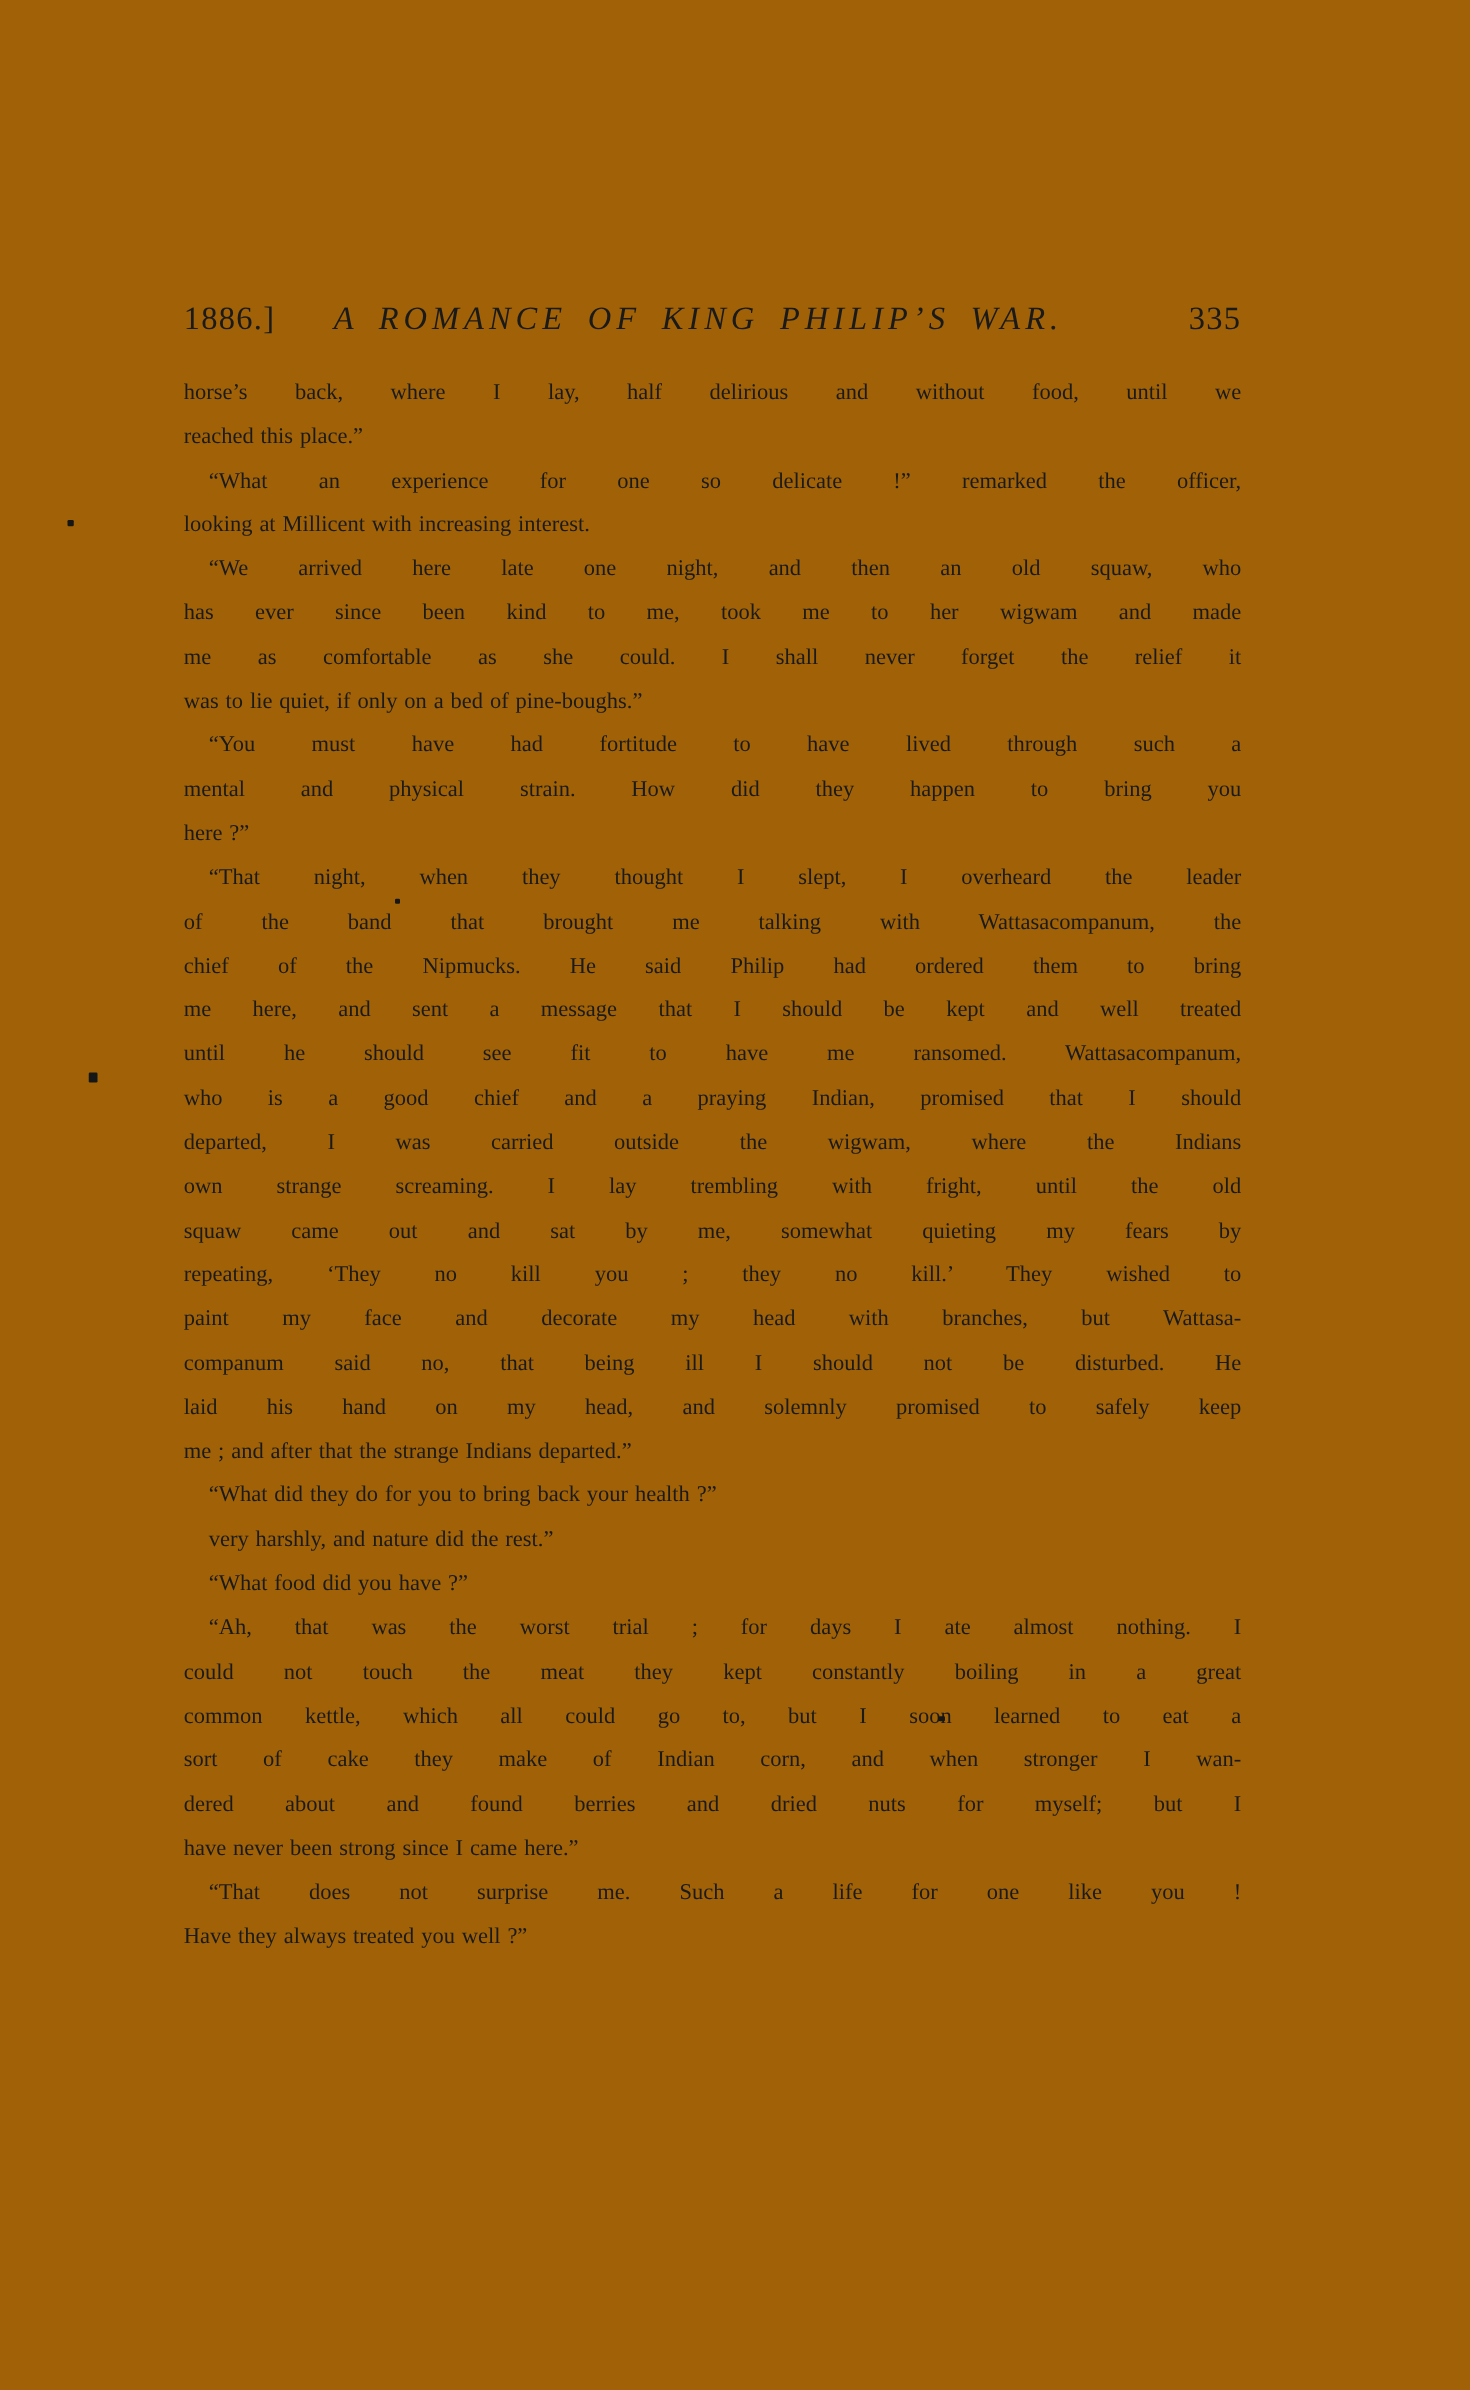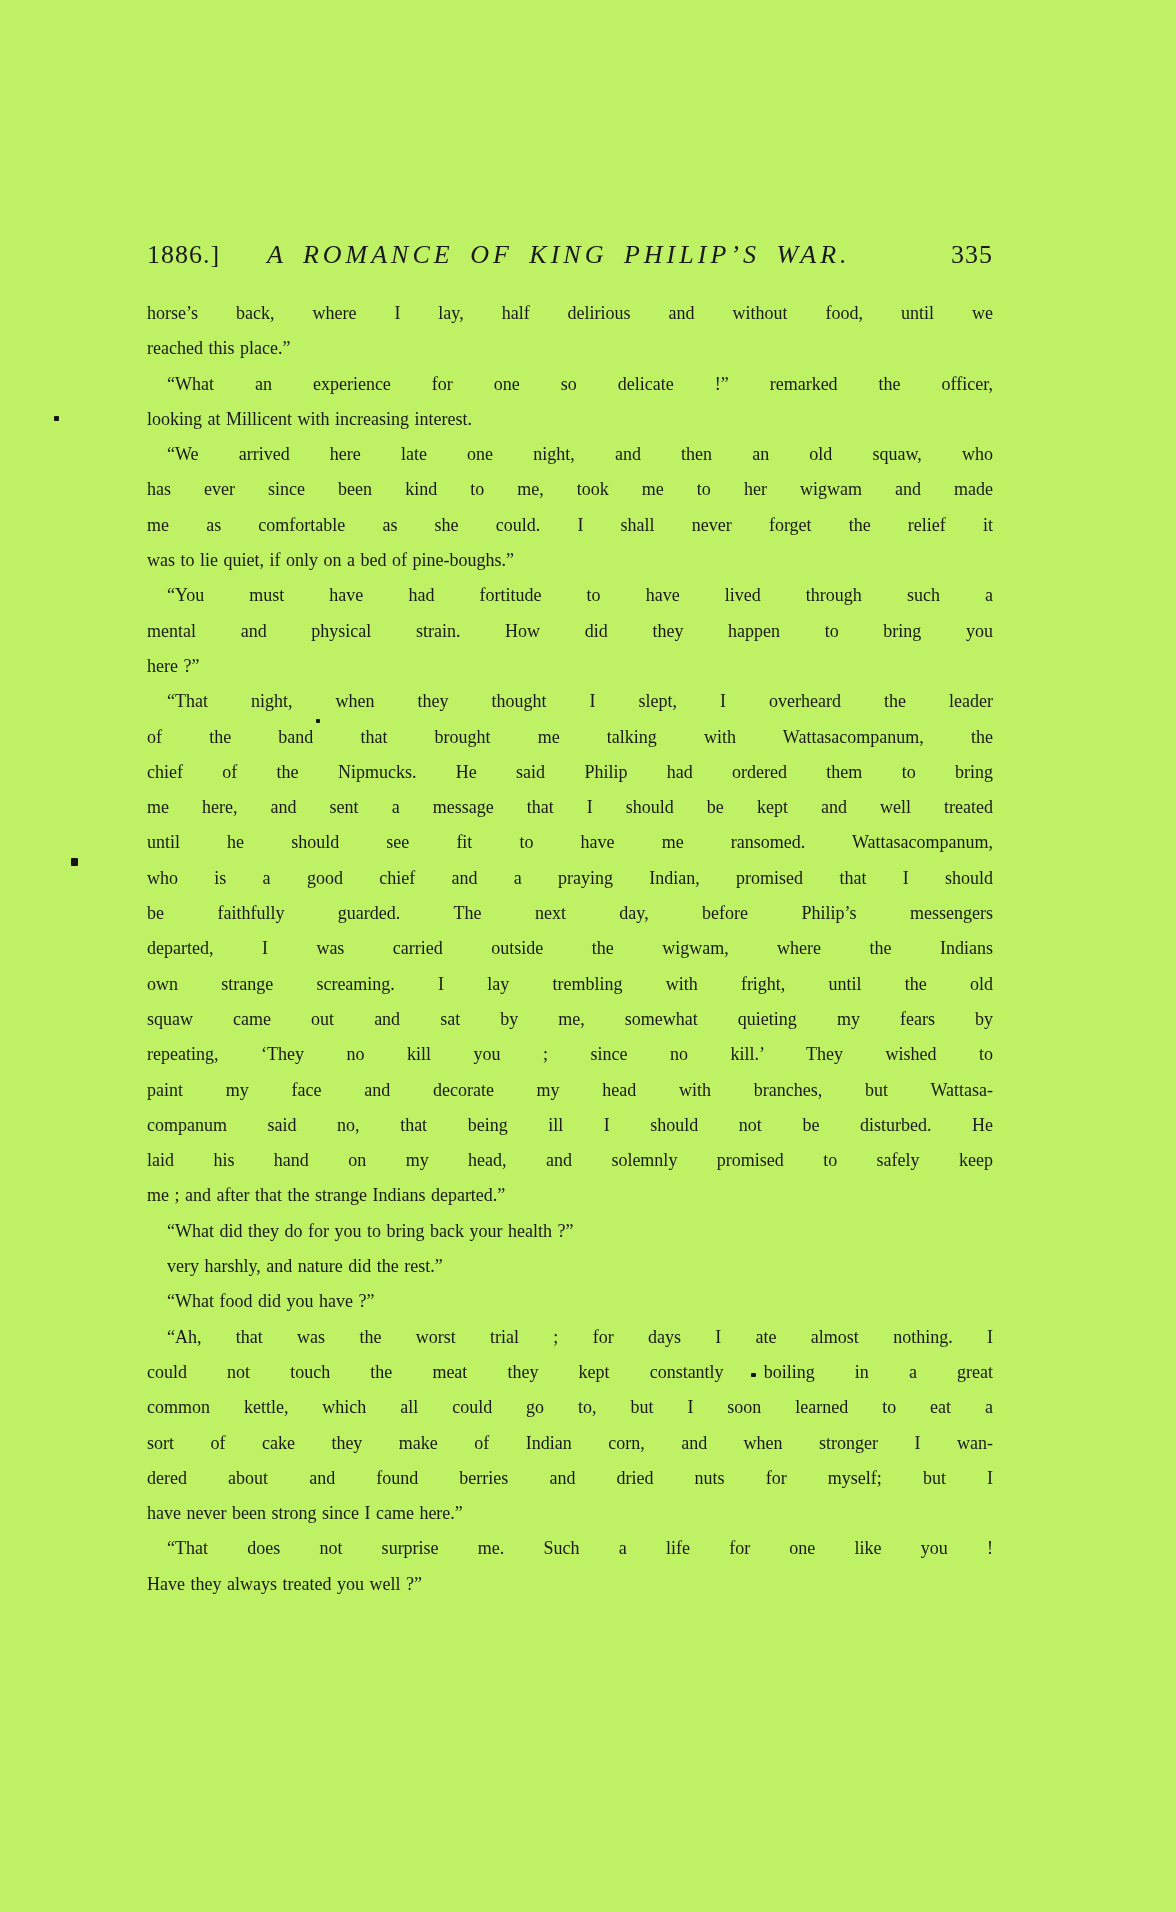--- a/index.html
+++ b/index.html
@@ -77,21 +77,21 @@
   
   .speck {
     position: absolute;
     background: #161616;
     border-radius: 1px;
   }
 </style>
 </head>
 <body>
 
-<div class="page" style="background: #bef264; color: rgb(26, 26, 26);">
+<div class="page" style="background: #a16207; color: rgb(26, 26, 26);">
 
   <div class="running-head">
     <span class="year">1886.]</span>
     <span class="head-title">A ROMANCE OF KING PHILIP’S WAR.</span>
     <span class="folio">335</span>
   </div>
 
   <div class="text-block">
       <p class="para">
         <span class="line">horse’s back, where I lay, half delirious and without food, until we</span>
@@ -112,25 +112,24 @@
         <span class="line">mental and physical strain.  How did they happen to bring you</span>
         <span class="line last">here ?”</span>
       </p>
       <p class="para indent">
         <span class="line">“That night, when they thought I slept, I overheard the leader</span>
         <span class="line">of the band that brought me talking with Wattasacompanum, the</span>
         <span class="line">chief of the Nipmucks.  He said Philip had ordered them to bring</span>
         <span class="line">me here, and sent a message that I should be kept and well treated</span>
         <span class="line">until he should see fit to have me ransomed.  Wattasacompanum,</span>
         <span class="line">who is a good chief and a praying Indian, promised that I should</span>
-        <span class="line">be faithfully guarded.  The next day, before Philip’s messengers</span>
         <span class="line">departed, I was carried outside the wigwam, where the Indians</span>
         <span class="line">own strange screaming.  I lay trembling with fright, until the old</span>
         <span class="line">squaw came out and sat by me, somewhat quieting my fears by</span>
-        <span class="line">repeating, ‘They no kill you ; since no kill.’  They wished to</span>
+        <span class="line">repeating, ‘They no kill you ; they no kill.’  They wished to</span>
         <span class="line">paint my face and decorate my head with branches, but Wattasa-</span>
         <span class="line">companum said no, that being ill I should not be disturbed.  He</span>
         <span class="line">laid his hand on my head, and solemnly promised to safely keep</span>
         <span class="line last">me ; and after that the strange Indians departed.”</span>
       </p>
       <p class="para indent">
         <span class="line last">“What did they do for you to bring back your health ?”</span>
       </p>
       <p class="para indent">
         <span class="line last">very harshly, and nature did the rest.”</span>

